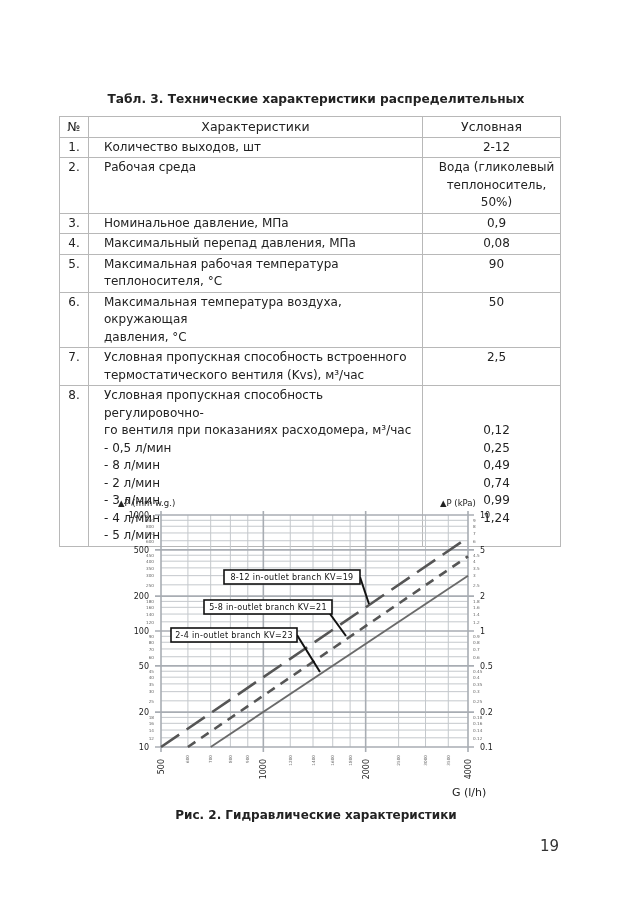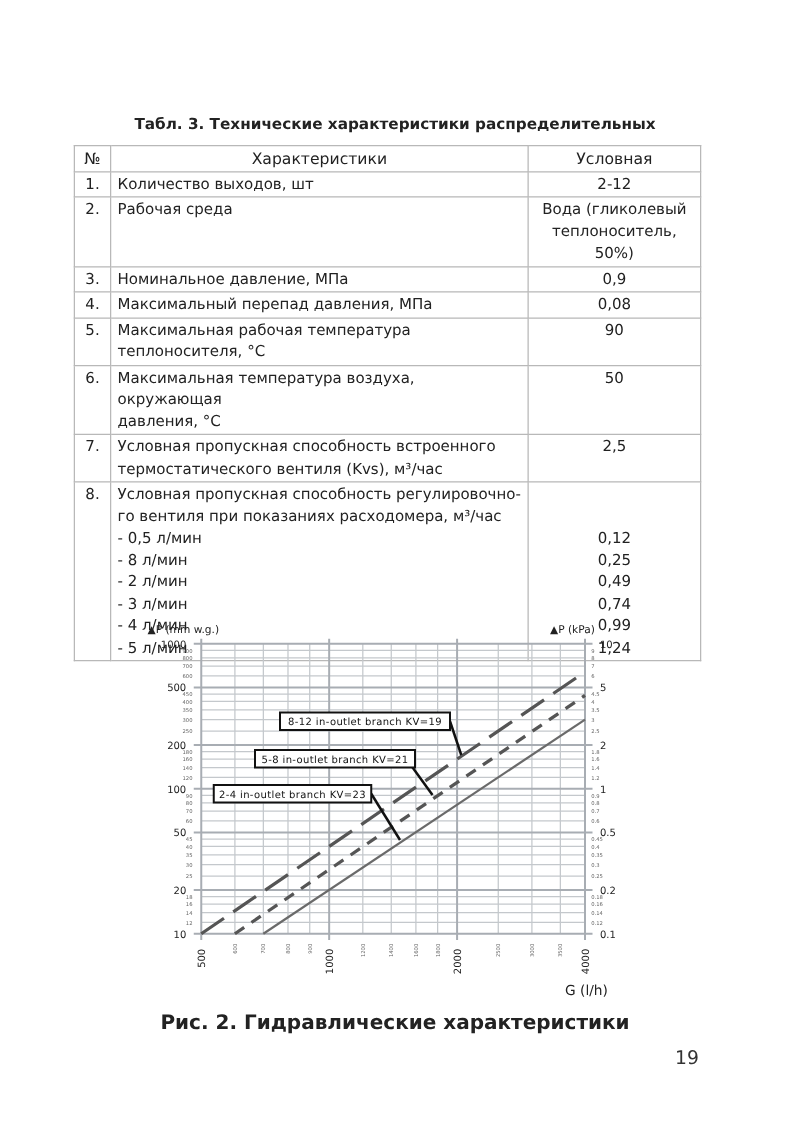--- a/index.html
+++ b/index.html
@@ -4,23 +4,23 @@
 <style>
   html, body { margin:0; padding:0; background:#ffffff; }
   body { width:632px; height:898px; position:relative; font-family:"DejaVu Sans", sans-serif; color:#222; overflow:hidden; }
   .title { position:absolute; left:0; top:66px; width:632px; text-align:center; font-size:12.2px; font-weight:bold; line-height:18px; color:#222;margin-top:24px; }
   table.spec { position:absolute; left:59px; top:116px; width:502px; border-collapse:collapse; font-size:12px; line-height:17.5px; }
   table.spec td, table.spec th { border:1px solid #b8b8b8; padding:1px 5px 1px 5px; vertical-align:top; }
   table.spec th { font-weight:normal; font-size:12.5px; text-align:center; }
   table.spec td.num { width:18px; text-align:center; padding-left:3px; padding-right:3px; }
   table.spec td.val { width:127px; text-align:center; }
   table.spec td.desc { }
-  .subline { display:block; }
+  .subline { display:block;margin-left:10px; }
   .chart { position:absolute; left:105px; top:492px; width:420px; height:312px; }
-  .caption { position:absolute; left:0; top:808px; width:632px; text-align:center; font-size:16px; font-weight:bold; color:#222; }
+  .caption { position:absolute; left:0; top:808px; width:632px; text-align:center; font-size:12px; font-weight:bold; color:#222; }
   .pagenum { position:absolute; left:540px; top:837px; font-size:15px; color:#333; }
 </style>
 </head>
 <body>
 
 <div class="title">
   <div>Табл. 3. Технические характеристики распределительных</div>
 </div>
 
 <table class="spec">

